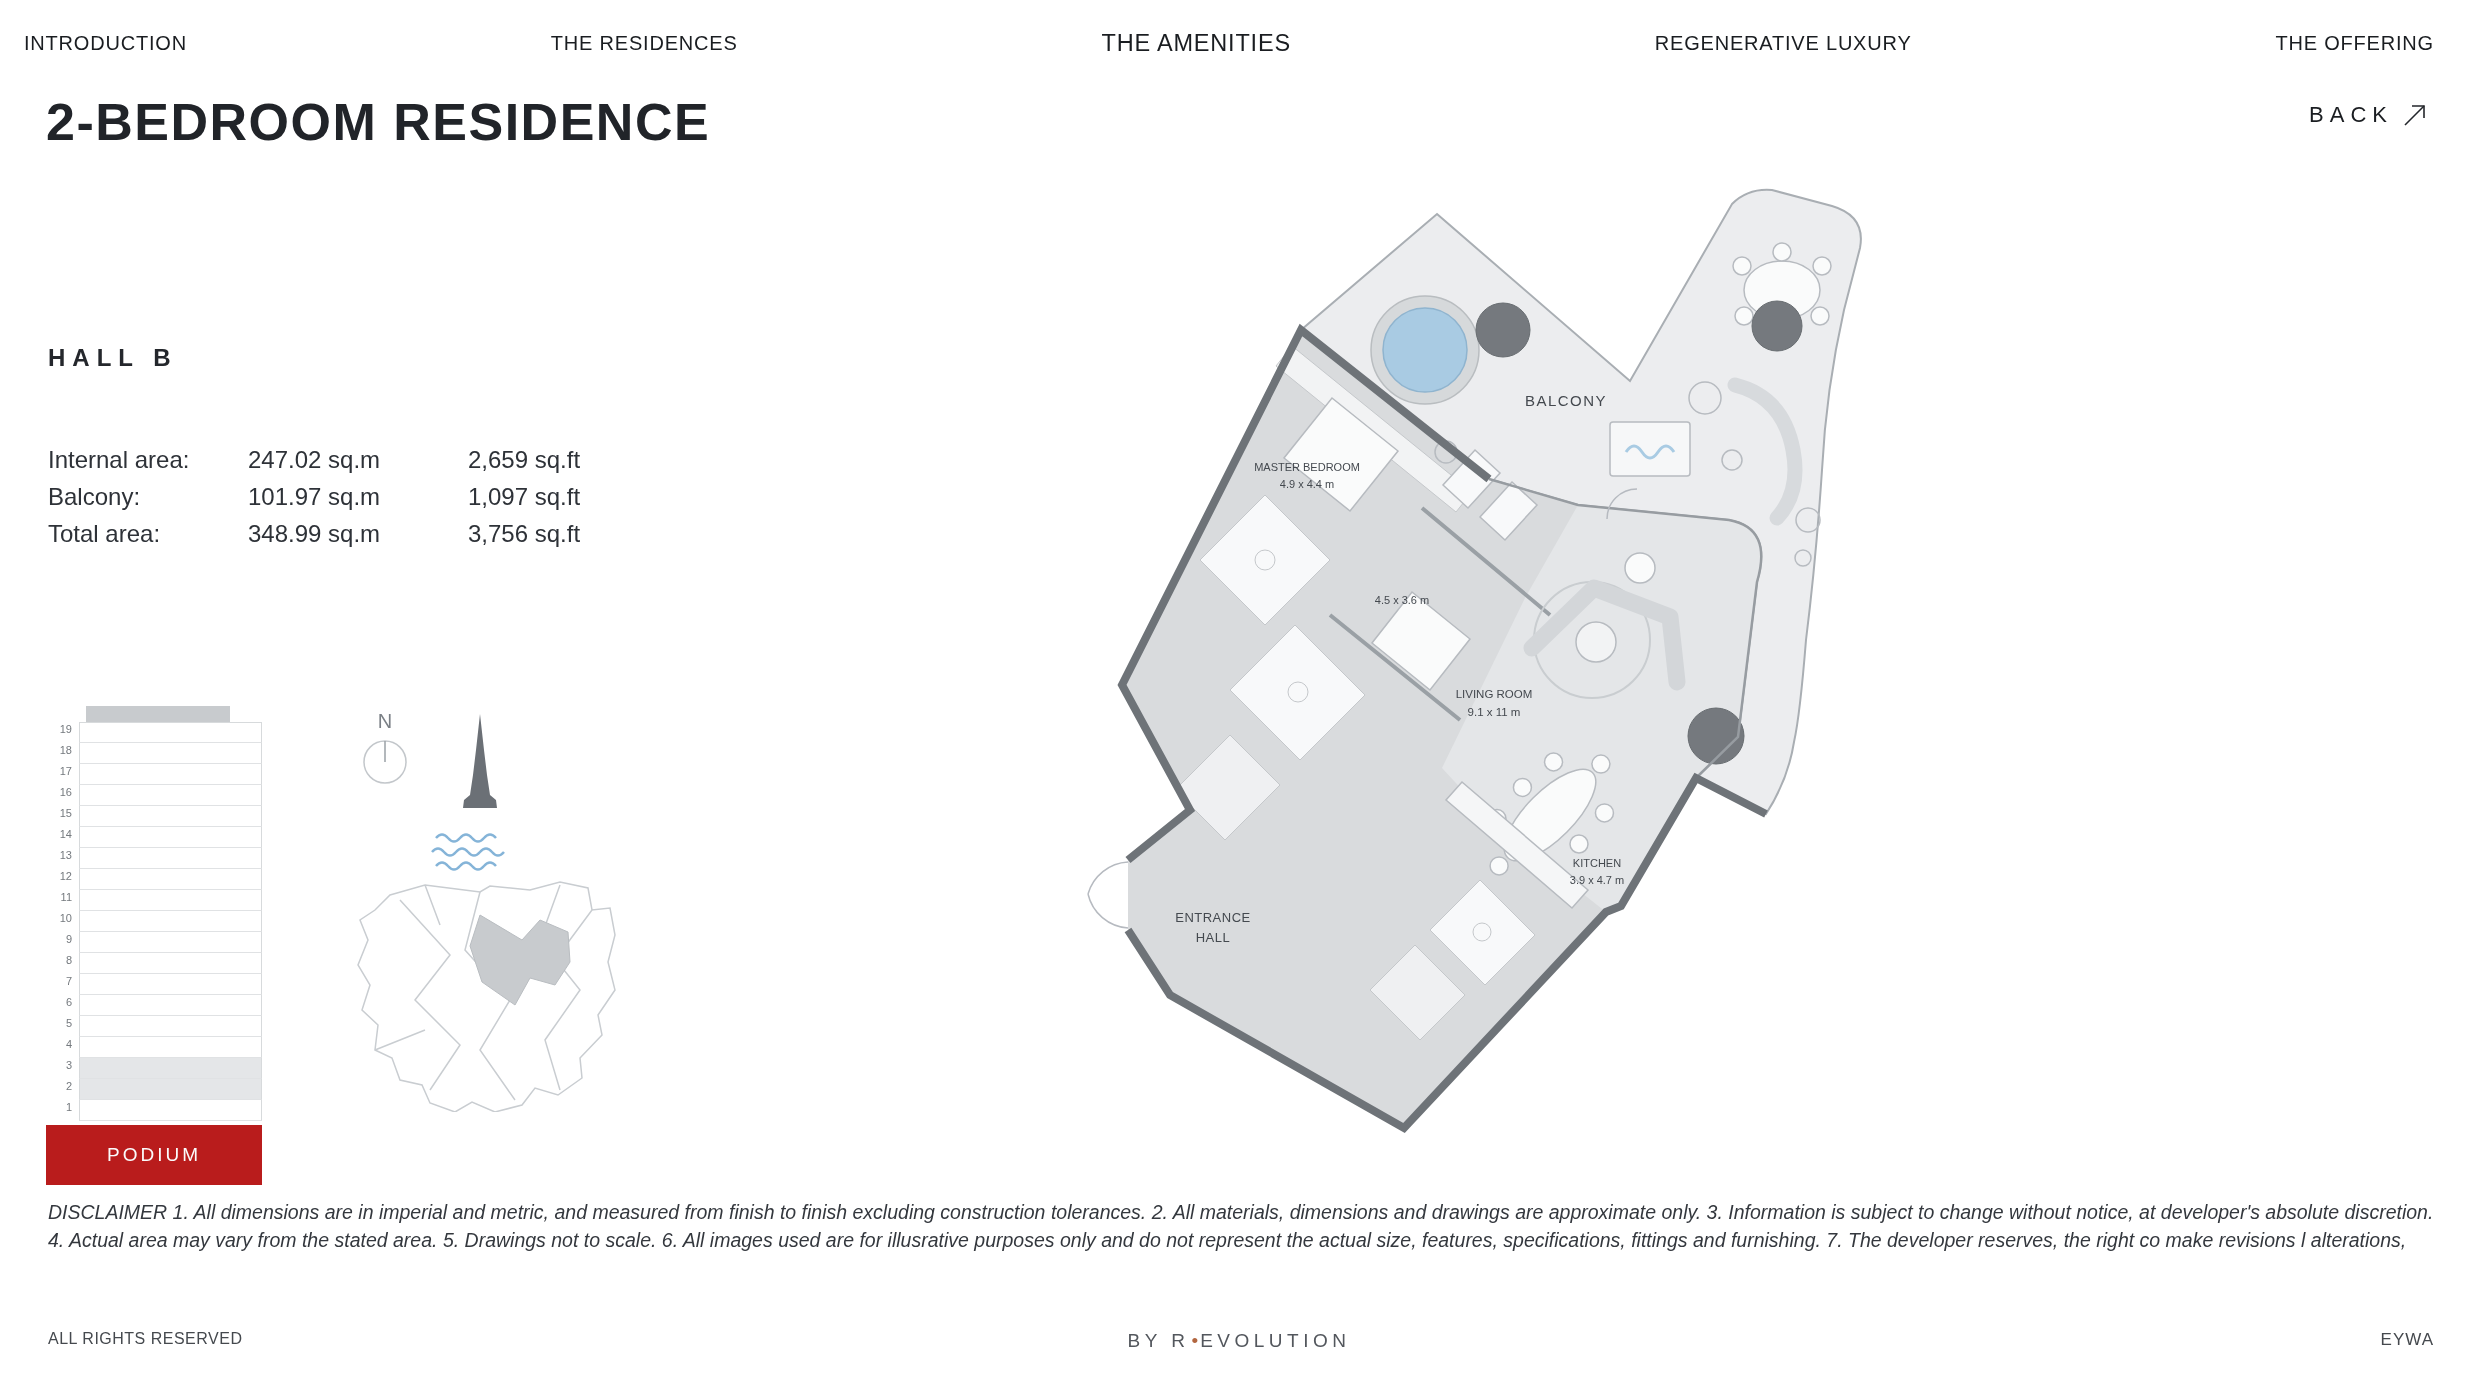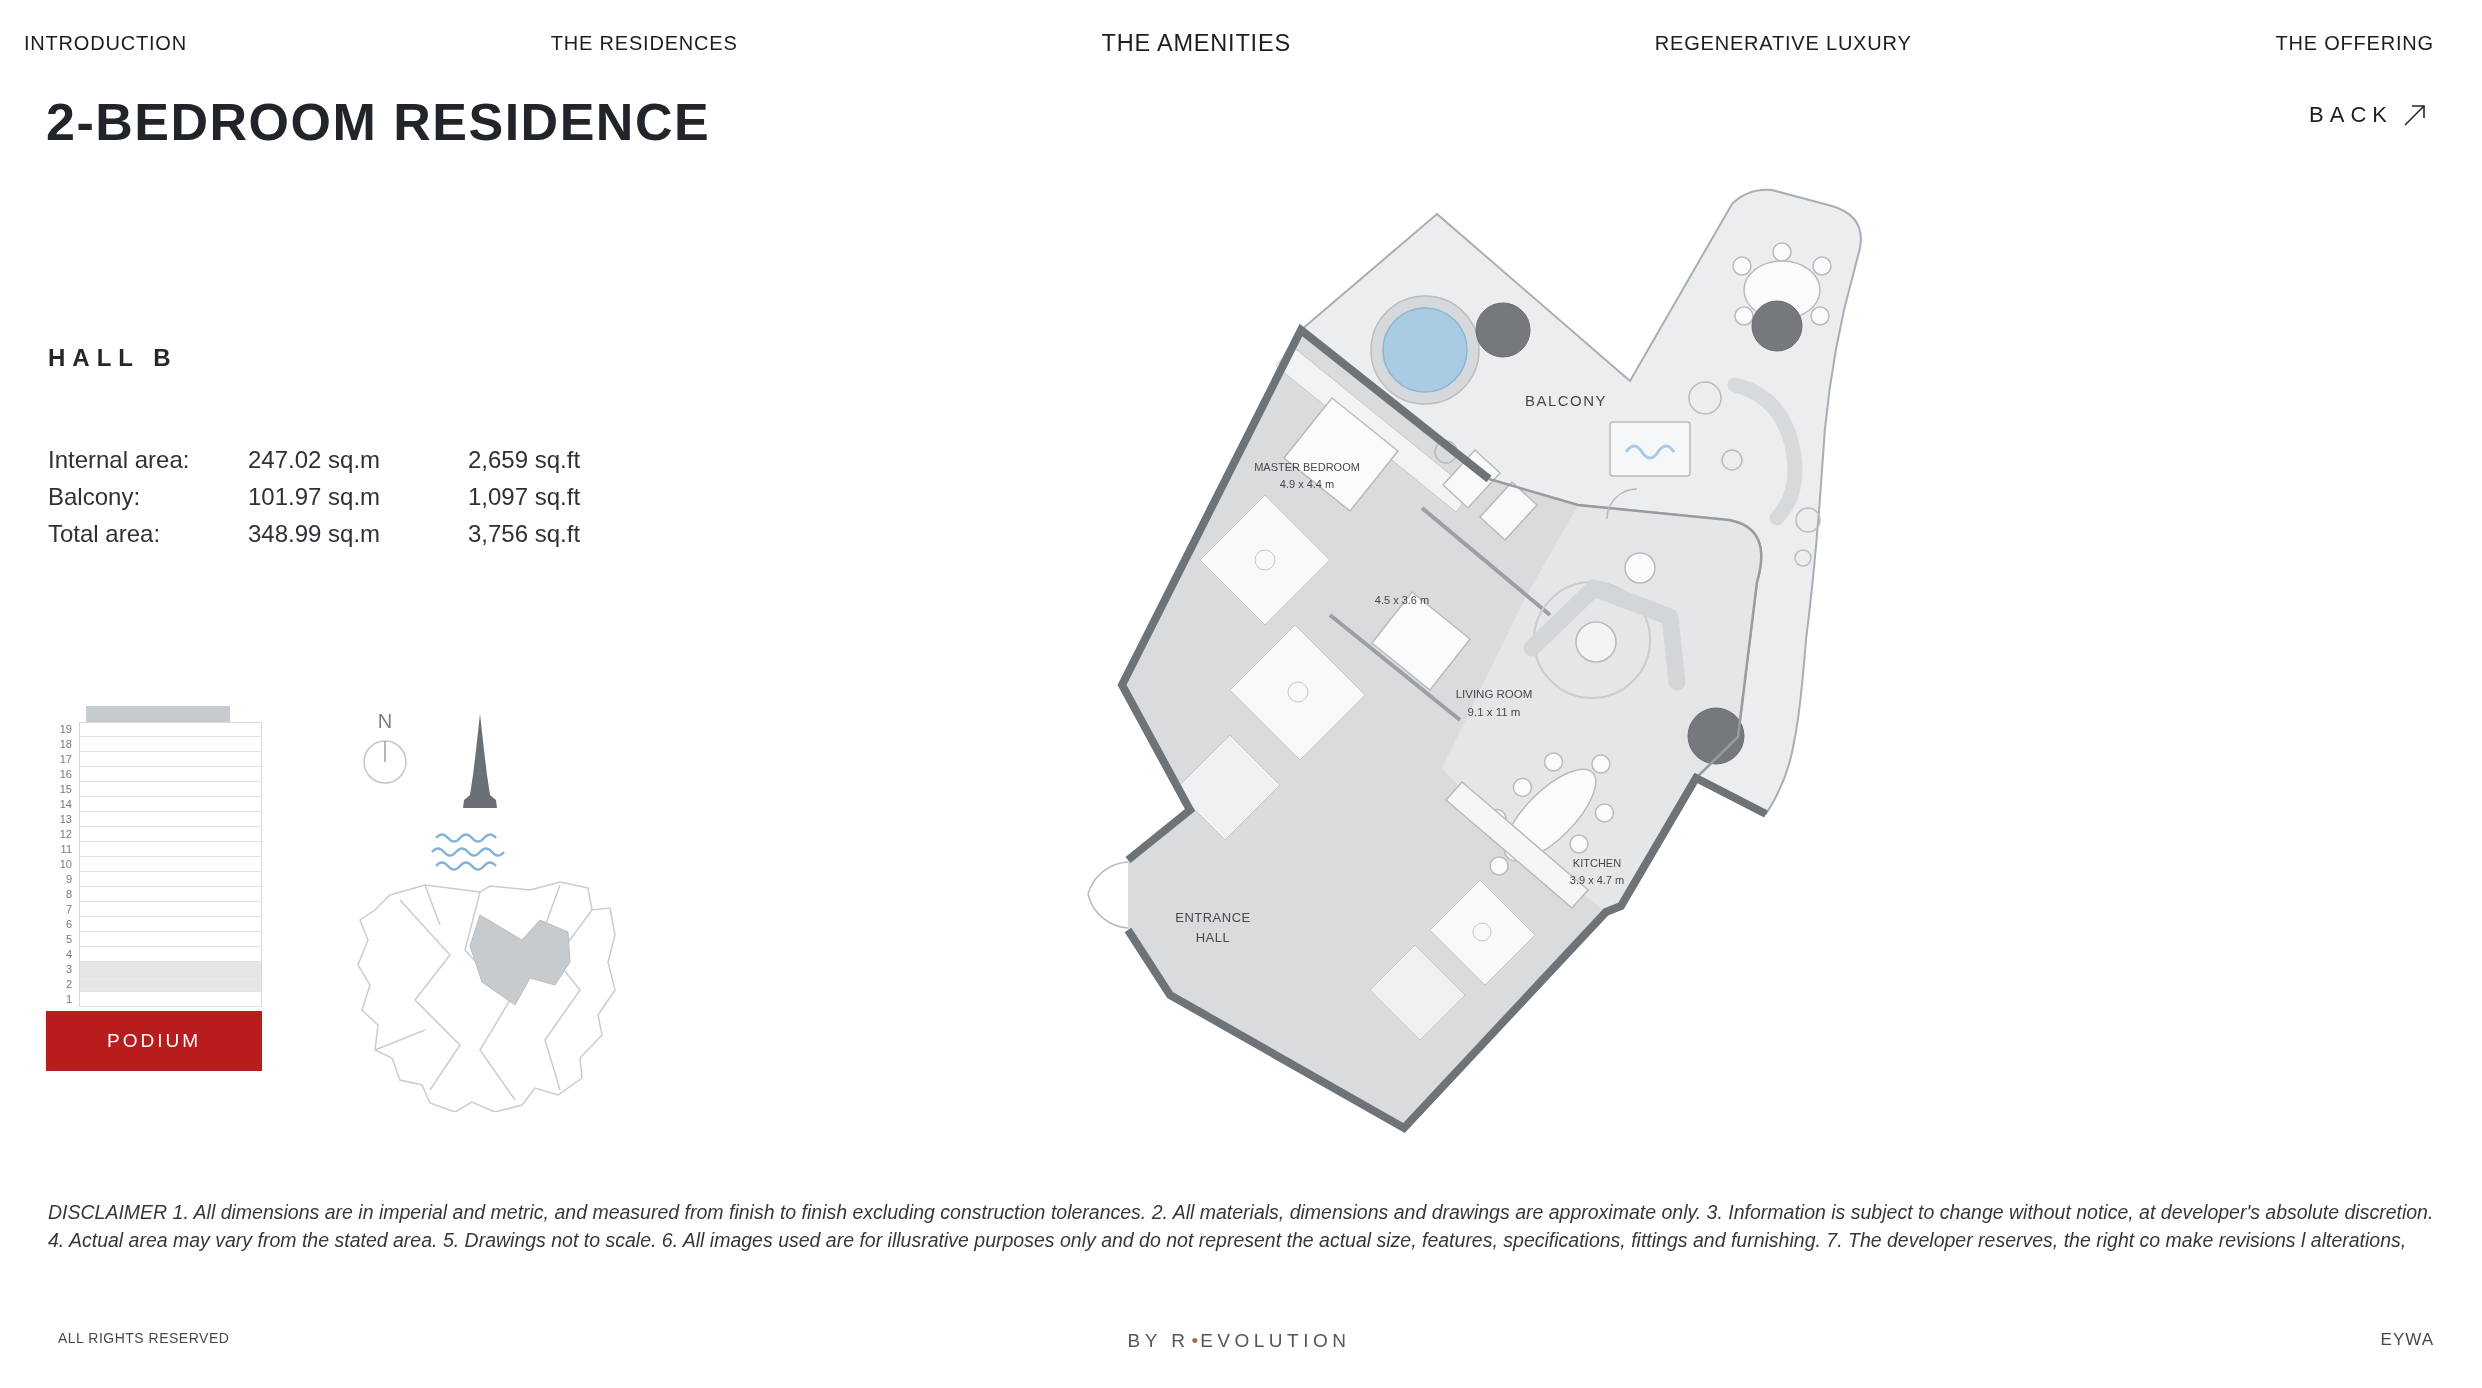--- a/index.html
+++ b/index.html
@@ -16,34 +16,34 @@
   .back-btn{position:absolute;right:52px;top:100px;display:flex;align-items:center;gap:7px;cursor:pointer;}
   .back-btn .back-label{font-size:22px;letter-spacing:6px;color:#1a1d21;}
   
   .type-label{position:absolute;left:48px;top:344px;font-size:24px;font-weight:600;
               letter-spacing:7px;color:#24272c;}
   .areas{position:absolute;left:48px;top:446px;display:grid;
          grid-template-columns:200px 220px auto;row-gap:9px;font-size:24px;color:#2e3238;}
   
   .tower{position:absolute;left:46px;top:706px;width:216px;}
   .tower .roof{height:16px;margin-left:40px;width:144px;background:#c8cbce;}
-  .floor-row{display:flex;height:15px;}
+  .floor-row{display:flex;height:21px;}
   .floor-num{width:26px;text-align:right;padding-right:7px;font-size:11px;color:#74797e;
              line-height:15.5px;flex:none;}
   .floor-cell{flex:1;border-left:1px solid #d7dadc;border-right:1px solid #d7dadc;
               border-bottom:1px solid #e0e2e4;background:#fff;}
   .floor-row:first-child .floor-cell{border-top:1px solid #d7dadc;}
   .floor-row.hl .floor-cell{background:#e4e6e8;}
   .podium{margin-top:4px;height:60px;width:216px;background:#b91c1c;color:#fbfbfc;
           font-size:19px;letter-spacing:3px;text-align:center;line-height:60px;}
   
   .disclaimer{position:absolute;left:48px;top:1198px;right:40px;font-style:italic;
               font-size:19.5px;line-height:28px;color:#34383e;}
   .disclaimer div{white-space:nowrap;}
-  .footer-left{position:absolute;left:48px;top:1330px;font-size:14px;letter-spacing:.5px;color:#45494e;margin-left:10px;}
+  .footer-left{position:absolute;left:48px;top:1330px;font-size:16px;letter-spacing:.5px;color:#45494e;}
   .footer-right{position:absolute;right:48px;top:1330px;font-size:17px;letter-spacing:1px;color:#45494e;}
   .footer-brand{position:absolute;left:0;right:4px;top:1330px;text-align:center;font-size:19px;
                 color:#53575d;letter-spacing:4.5px;}
   .footer-brand .dot{color:#b2663f;margin:0 2px;letter-spacing:0;}
   svg{display:block;}
   svg text{font-family:"Liberation Sans",sans-serif;}
 </style>
 </head>
 <body>
 

